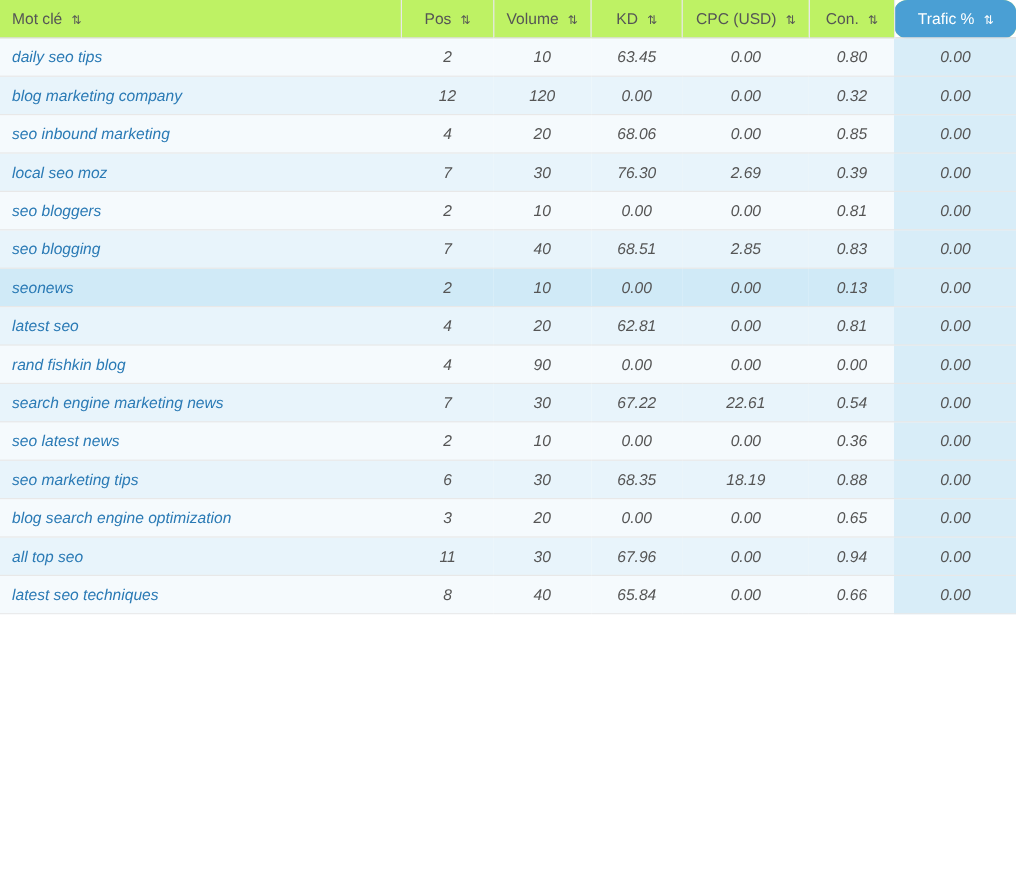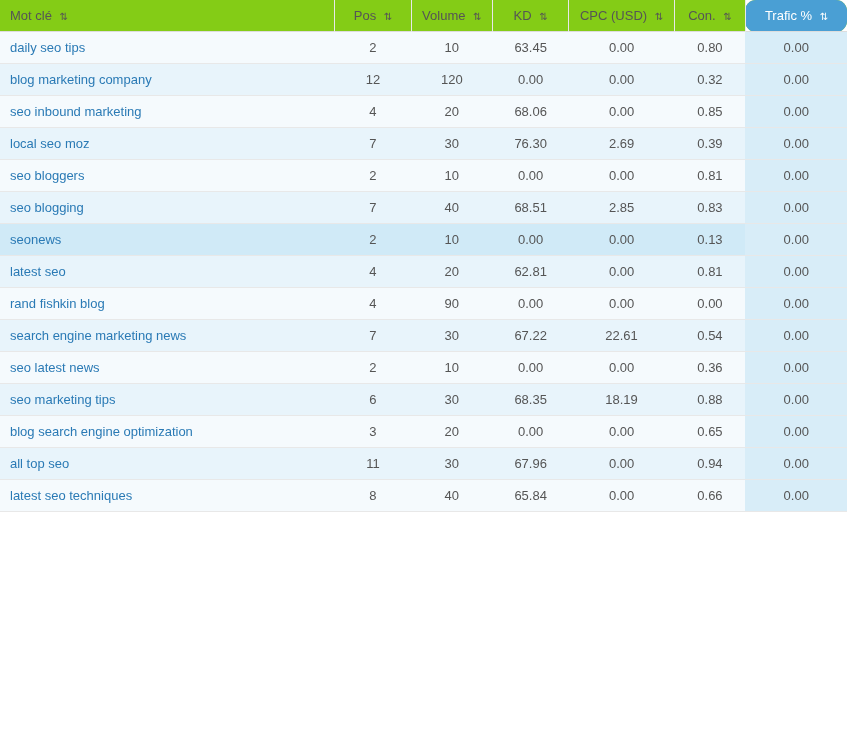--- a/index.html
+++ b/index.html
@@ -6,21 +6,21 @@
     body {
       font-family: Arial, sans-serif;
       font-size: 13px;
       background: #fff;
     }
     table {
       width: 847px;
       border-collapse: collapse;
     }
     thead tr {
-      background: #84cc16;
+      background: #bef264;
       border-bottom: 1px solid #ddd;
     }
     thead th {
       padding: 8px 10px;
       text-align: center;
       color: #555;
       font-weight: normal;
       font-size: 13px;
       border-right: 1px solid #e8e8e8;
       white-space: nowrap;
@@ -34,20 +34,21 @@
       border-right: none;
     }
     .sort-icon {
       display: inline-block;
       margin-left: 4px;
       font-size: 10px;
       color: inherit;
     }
     tbody tr {
       border-bottom: 1px solid #e8e8e8;
+      font-style: italic;
     }
     tbody tr:nth-child(odd) {
       background: #f5fafd;
     }
     tbody tr:nth-child(even) {
       background: #e8f4fb;
     }
     tbody tr.highlighted {
       background: #d0eaf7;
       margin-top: 15px;

